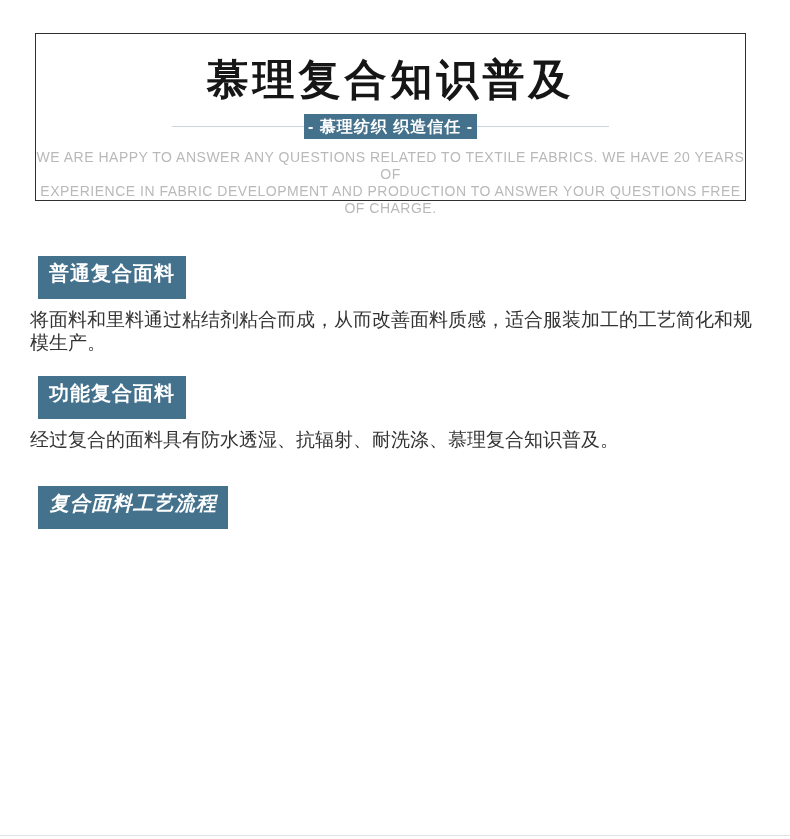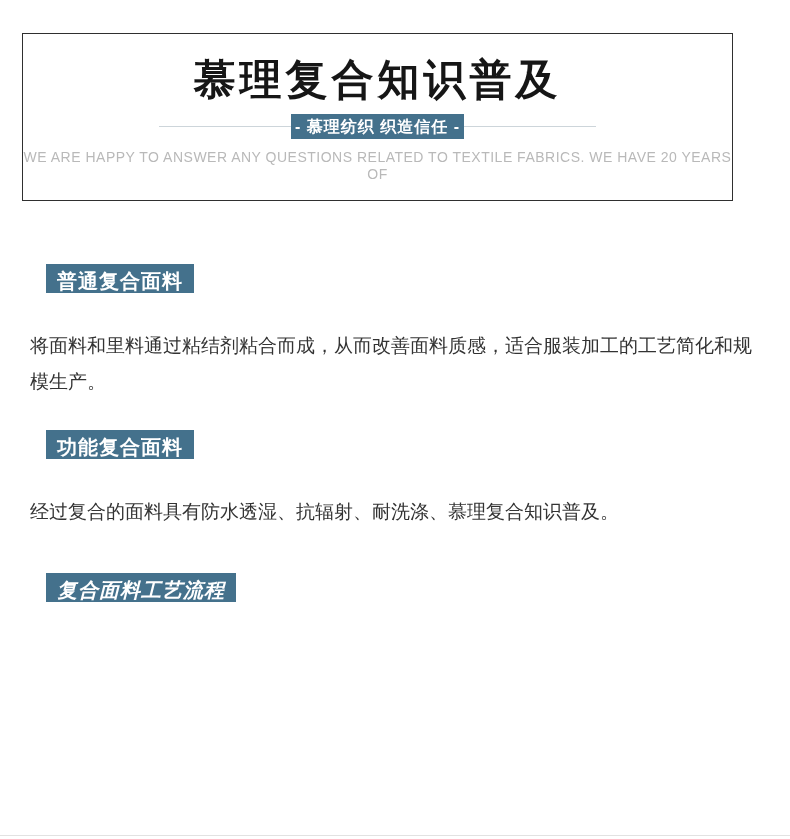--- a/index.html
+++ b/index.html
@@ -3,21 +3,21 @@
 <meta charset="utf-8">
 <style>
   :root { --accent:#44718c; --body-text:#333333; --title-color:#161616; --subtitle-gray:#b9b9b9; --frame:#2f2f2f; }
   * { box-sizing:border-box; }
   html,body { margin:0; padding:0; }
   body {
     width:790px; height:839px; position:relative; overflow:hidden;
     background:#ffffff; font-family:"Liberation Sans", sans-serif;
   }
   .header-box {
-    position:absolute; left:22px; top:33px; width:711px; height:168px;
+    position:absolute; left:35px; top:33px; width:711px; height:168px;
     border:1px solid var(--frame); background:#ffffff; text-align:center;
   }
   .page-title {
     margin:21px 0 0; font-family:"DejaVu Serif","Liberation Serif",serif;
     font-weight:700; font-size:42px; line-height:50px; color:var(--title-color);
     letter-spacing:4px;
   }
   .divider-row { position:relative; margin-top:9px; height:25px; }
   .divider-line { position:absolute; left:136px; right:136px; top:12px; border-top:1px solid #cdd5da; }
   .brand-badge {
@@ -26,43 +26,44 @@
     z-index:1;
   }
   .tagline {
     margin:10px 0 0; font-size:14px; line-height:17px; color:var(--subtitle-gray);
     letter-spacing:0.5px;
   }
   .content { position:absolute; left:30px; top:248px; width:732px; }
   .section-heading {
     display:inline-block; background:var(--accent); color:#ffffff;
     font-family:"DejaVu Serif","Liberation Serif",serif; font-weight:700;
-    font-size:20px; line-height:24px; padding:5px 11px 0; letter-spacing:1px; margin:16px;
+    font-size:20px; line-height:24px; padding:5px 11px 14px; letter-spacing:1px; margin:8px;
   }
-  .section p { margin:19px 0 0; font-size:19px; line-height:36px; color:var(--body-text); }
+  .section p { margin:1px 0 0; font-size:19px; line-height:23px; color:var(--body-text); }
   .section p.no-gap { margin-top:0; }
   .sec-2 { margin-top:14px; }
   .sec-3 { margin-top:27px;font-style:italic; }
   .sec-4 { margin-top:21px; }
   .lead { font-weight:700; }
   .bottom-rule { position:absolute; left:0; right:0; top:835px; border-top:1px solid #e2e2e2; }
 </style>
 </head>
 <body>
 
 <div>
 
   <div class="header-box">
     <h1 class="page-title">慕理复合知识普及</h1>
     <div class="divider-row">
       <span class="divider-line"></span>
       <span class="brand-badge">- 慕理纺织 织造信任 -</span>
     </div>
     <p class="tagline">
       <span>WE ARE HAPPY TO ANSWER ANY QUESTIONS RELATED TO TEXTILE FABRICS. WE HAVE 20 YEARS OF</span><br>
+      <span>EXPERIENCE IN FABRIC DEVELOPMENT AND PRODUCTION TO ANSWER YOUR QUESTIONS FREE OF CHARGE.</span>
     </p>
   </div>
 
   <div class="content">
 
     <div class="section sec-1">
       <h2 class="section-heading">普通复合面料</h2>
       <p>将面料和里料通过粘结剂粘合而成，从而改善面料质感，适合服装加工的工艺简化和规模生产。</p>
     </div>
 

